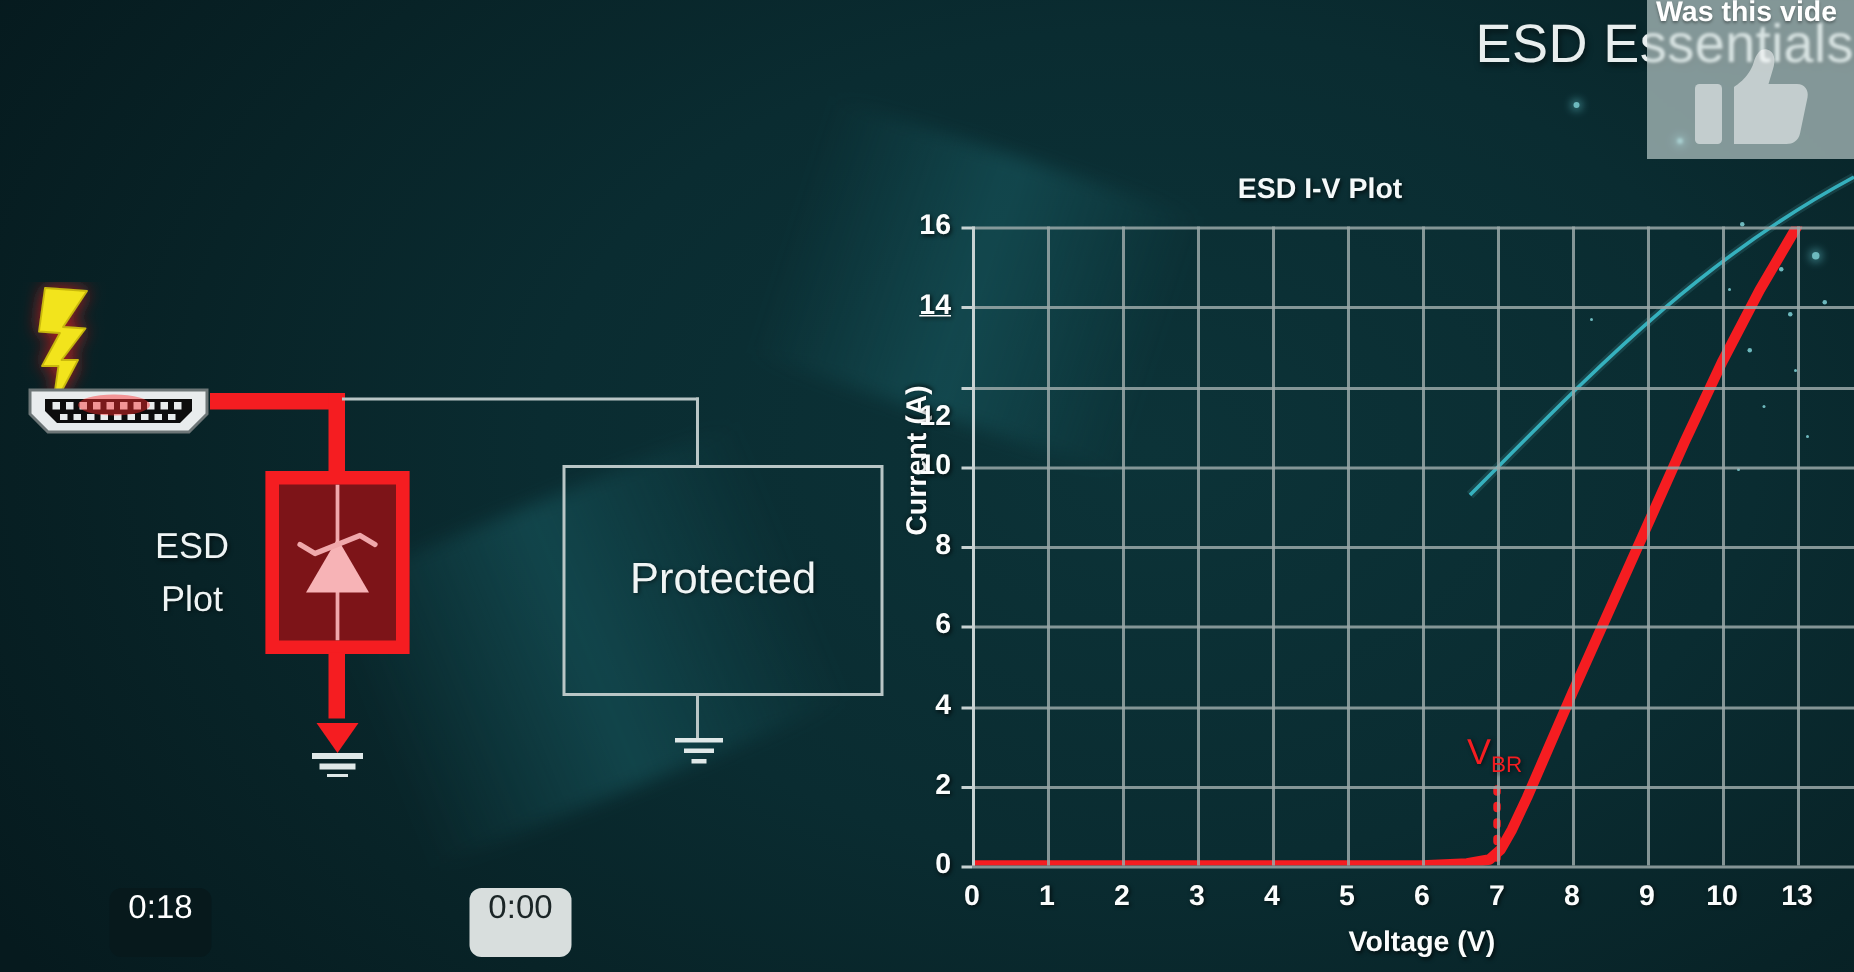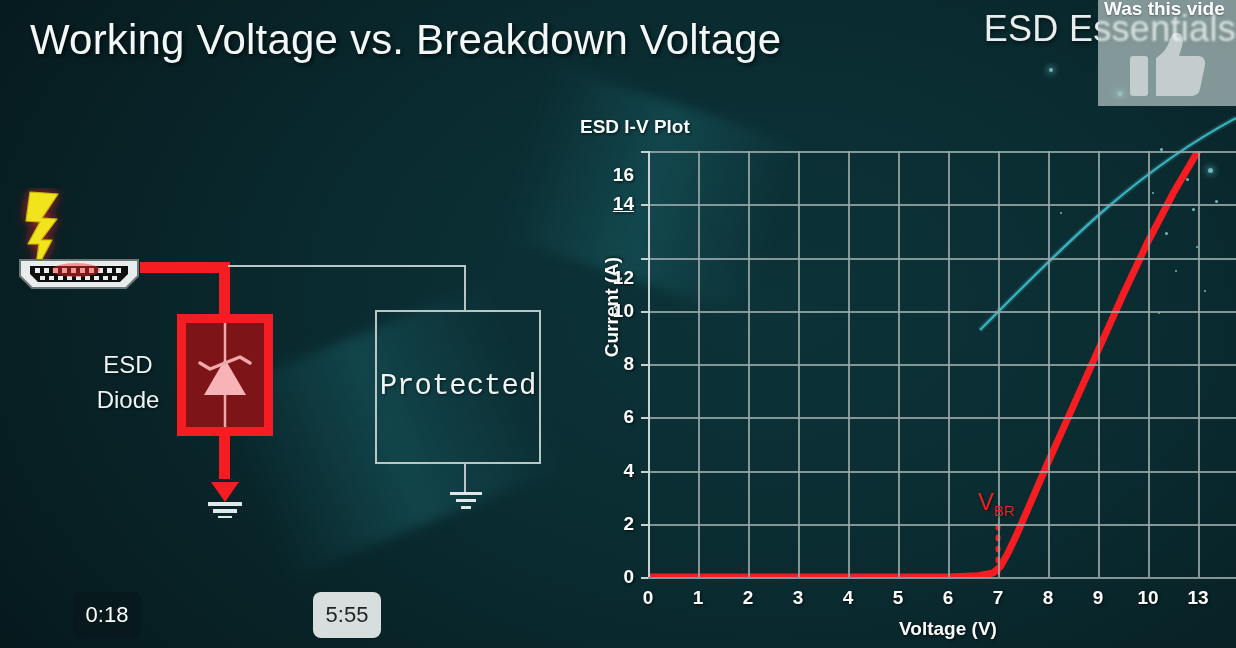--- a/index.html
+++ b/index.html
@@ -122,42 +122,42 @@
     text-align: center;
     font-size: 24px;
     line-height: 1.45;
     color: #eef4f4;
     text-shadow: 1px 1px 3px rgba(0,0,0,.6);
   }
 
   .prot-box {
     position: absolute;
     left: 375px; top: 130px;
-    width: 166px; height: 154px;
+    width: 214px; height: 154px;
     border: 2px solid #b9c6c6;
     box-sizing: border-box;
     display: flex;
     align-items: center;
     justify-content: center;
-    font-family: Liberation Mono, monospace;
   }
   .prot-label {
     font-size: 29px;
     line-height: 1.35;
     color: #f0f5f5;
     text-align: center;
     text-shadow: 1px 1px 3px rgba(0,0,0,.55);
   }
 
   
   .chart { position: absolute; left: 580px; top: 110px; width: 656px; height: 538px; }
   .chart-title {
     position: absolute;
     left: 0; top: 6px;
     width: 600px;
+    text-align: center;
     font-size: 19px;
     font-weight: bold;
     color: #f4f9f9;
     text-shadow: 1px 1px 3px rgba(0,0,0,.7);
   }
   .plot {
     position: absolute;
     left: 68px; top: 41px;
     width: 600px; height: 426px;
   }
@@ -204,21 +204,20 @@
     text-shadow: 1px 1px 3px rgba(0,0,0,.6);
   }
   .vbr-label sub { font-size: 15px; }
 
   
   .ts-badge {
     position: absolute;
     border-radius: 8px;
     font-size: 22px;
     display: flex;
-    align-items: center;
     justify-content: center;
   }
   .ts-dark { background: #07191c; color: #ffffff; }
   .ts-light { background: #d8dedd; color: #1b2526; }
 </style>
 </head>
 <body>
 
 <div id="stage">
 
@@ -238,21 +237,20 @@
     <div class="sparkle" style="left:1152px;top:192px;width:2px;height:2px;"></div>
     <div class="sparkle" style="left:1165px;top:232px;width:3px;height:3px;"></div>
     <div class="sparkle" style="left:1196px;top:246px;width:2px;height:2px;"></div>
     <div class="sparkle" style="left:1175px;top:270px;width:2px;height:2px;"></div>
     <div class="sparkle" style="left:1204px;top:290px;width:2px;height:2px;"></div>
     <div class="sparkle" style="left:1158px;top:312px;width:2px;height:2px;"></div>
     <div class="sparkle big" style="left:1118px;top:92px;width:4px;height:4px;"></div>
     <div class="sparkle" style="left:1060px;top:212px;width:2px;height:2px;"></div>
   </div>
 
-  <div class="page-title">Working Voltage vs. Breakdown Voltage</div>
   <div class="brand-label">ESD Essentials</div>
 
   <div class="feedback-overlay">
     <div class="feedback-text">Was this vide</div>
     <svg class="thumb-icon" viewBox="0 0 80 68">
       <rect x="2" y="24" width="18" height="40" rx="3" fill="#ffffff" opacity="0.72"></rect>
       <path d="M28 64 L28 26 C28 26 38 20 41 10 C43 3 46 0 50 1 C55 2 56 8 54 14 L51 24 L70 24 C75 24 78 28 77 33 L72 57 C71 62 67 64 63 64 Z" fill="#ffffff" opacity="0.72"></path>
     </svg>
   </div>
 
@@ -310,21 +308,21 @@
 
     <div class="esd-box">
       <svg viewBox="0 0 78 104" width="100%" height="100%">
         <line x1="39" y1="0" x2="39" y2="104" stroke="#f0a8ab" stroke-width="2.5"></line>
         <polygon points="39,36 60,72 18,72" fill="#f7b3b6"></polygon>
         <path d="M14 40 L24 46 L54 34 L64 40" stroke="#f0a8ab" stroke-width="3.5" fill="none" stroke-linejoin="round" stroke-linecap="round"></path>
       </svg>
     </div>
     <div class="esd-label">
       <span>ESD</span><br>
-      <span>Diode</span>
+      <span>Plot</span>
     </div>
 
     <div class="wire-red" style="left:219px; top:255px; width:11px; height:44px;"></div>
     <svg style="position:absolute; left:205px; top:288px; width:40px; height:50px;" viewBox="0 0 40 50">
       <polygon points="20,34 6,14 34,14" fill="#f51d21"></polygon>
       <rect x="3" y="34" width="34" height="4" fill="#dfe8e8"></rect>
       <rect x="8" y="41" width="24" height="4" fill="#dfe8e8"></rect>
       <rect x="13" y="48" width="14" height="3" fill="#dfe8e8"></rect>
     </svg>
 
@@ -394,27 +392,27 @@
         <div class="grid-line" style="left: 0px; top: 159.75px; width: 600px; height: 2px;"></div>
         <div class="ytick" style="left: -44px; top: 148.75px;">10</div>
         <div class="axis-line" style="left: -7px; top: 159.75px; width: 7px; height: 2px;"></div>
         <div class="grid-line" style="left: 0px; top: 106.5px; width: 600px; height: 2px;"></div>
         <div class="ytick" style="left: -44px; top: 88px; margin-top: 28px;">12</div>
         <div class="axis-line" style="left: -7px; top: 106.5px; width: 7px; height: 2px;"></div>
         <div class="grid-line" style="left: 0px; top: 53.25px; width: 600px; height: 2px;"></div>
         <div class="ytick" style="left: -44px; top: 42.25px; text-decoration: underline;">14</div>
         <div class="axis-line" style="left: -7px; top: 53.25px; width: 7px; height: 2px;"></div>
         <div class="grid-line" style="left: 0px; top: 0px; width: 600px; height: 2px;"></div>
-        <div class="ytick" style="left: -44px; top: -11px; margin-top: 24px;">16</div>
+        <div class="ytick" style="left: -44px; top: -11px;">16</div>
         <div class="axis-line" style="left: -7px; top: 0px; width: 7px; height: 2px;"></div>
         <div class="vbr-label" style="left: 330px; top: 337.425px;"><span>V</span><sub>BR</sub></div>
         <div class="axis-line" style="left: 0px; top: 0px; width: 2px; height: 426px;"></div>
       </div>
   </div>
 
   <div class="ts-badge ts-dark" style="left:73px; top:592px; width:68px; height:46px;">
     <span>0:18</span>
   </div>
   <div class="ts-badge ts-light" style="left:313px; top:592px; width:68px; height:46px;">
-    <span>5:55</span>
+    <span>0:00</span>
   </div>
 
 </div>
 
 </body></html>

